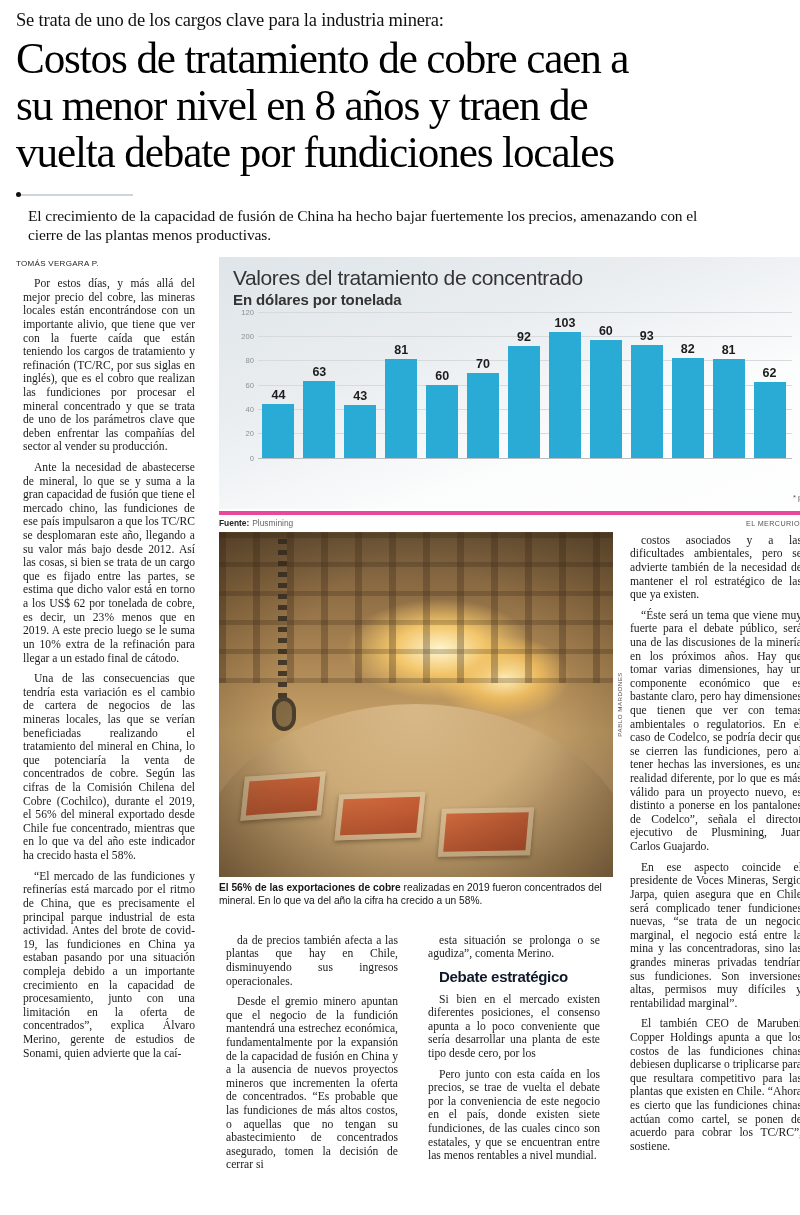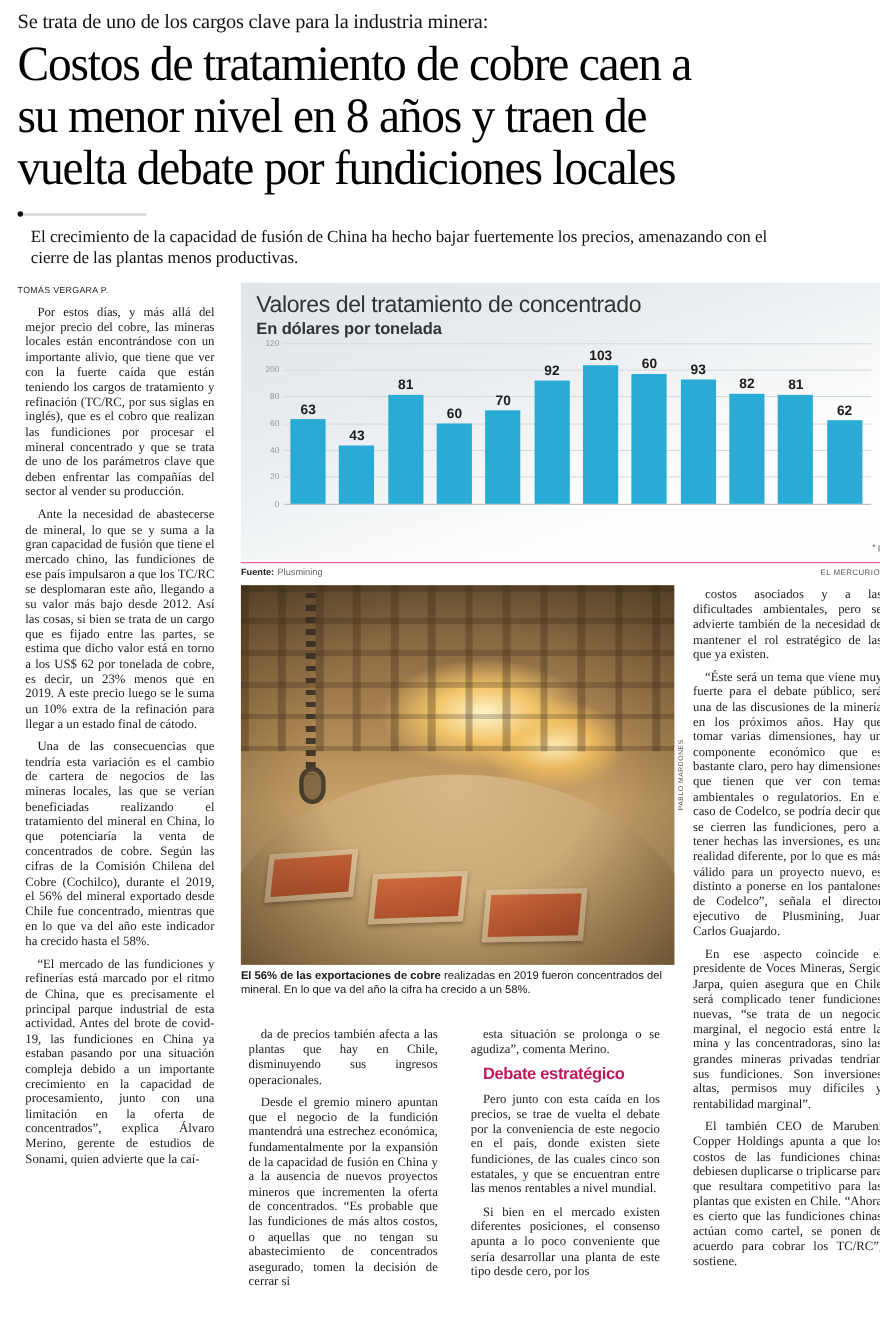--- a/index.html
+++ b/index.html
@@ -133,21 +133,21 @@
     font-size:10.2px;color:#3a3f44;
   }
   .chart-note{
     text-align:right;
     font-family:"Liberation Sans", sans-serif;
     font-size:7.8px;color:#55595d;
     margin:10px 4px 0 0;
   }
   .chart-footer{
     position:absolute;left:203px;top:252px;width:581px;
-    border-top:1px solid #ec4899;
+    border-top:4px solid #ec4899;
     padding-top:3px;
     display:flex;justify-content:space-between;align-items:baseline;
   }
   .fuente{
     font-family:"Liberation Sans", sans-serif;font-size:8.4px;color:#222;
   }
   .fuente b{font-weight:700;}
   .fuente span.src{font-weight:400;color:#666;margin-left:3px;}
   .mercurio{
     font-family:"Liberation Sans", sans-serif;font-size:7.2px;color:#555;
@@ -219,21 +219,21 @@
   .caption b{font-weight:700;}
 
   
   #col2{position:absolute;left:203px;top:668px;width:186px;}
   #col3{position:absolute;left:405px;top:668px;width:186px;}
   
   #col4{position:absolute;left:607px;top:268px;width:186px;}
 
   .subhead{
     font-family:"Liberation Sans", sans-serif;
-    font-size:15px;font-weight:700;color:#be185d;
+    font-size:15px;font-weight:700;color:#0f172a;
     margin:7px 0 6px 0;letter-spacing:-0.3px;
     text-indent:0;
   }
 </style>
 </head>
 <body>
 
 <div class="page">
 
   <div class="kicker">Se trata de uno de los cargos clave para la industria minera:</div>
@@ -279,20 +279,25 @@
             <div class="gline zero" style="top: 146px;"></div>
             <div class="gline" style="top: 121.667px;"></div>
             <div class="gline" style="top: 97.3333px;"></div>
             <div class="gline" style="top: 73px;"></div>
             <div class="gline" style="top: 48.6667px;"></div>
             <div class="gline" style="top: 24.3333px;"></div>
             <div class="gline" style="top: 0px;"></div>
           </div>
         <div class="bars">
             <div class="barwrap">
+              <div class="bar" style="height: 53.5333px; background: rgb(41, 171, 213);">
+                <span class="barval">44</span>
+              </div>
+            </div>
+            <div class="barwrap">
               <div class="bar" style="height: 76.65px; background: rgb(41, 171, 213);">
                 <span class="barval">63</span>
               </div>
             </div>
             <div class="barwrap">
               <div class="bar" style="height: 52.3167px; background: rgb(41, 171, 213);">
                 <span class="barval">43</span>
               </div>
             </div>
             <div class="barwrap">
@@ -386,22 +391,22 @@
     </div>
 
     <div class="col" id="col2">
       <p class="first">da de precios también afecta a las plantas que hay en Chile, disminuyendo sus ingresos operacionales.</p>
       <p>Desde el gremio minero apuntan que el negocio de la fundición mantendrá una estrechez económica, fundamentalmente por la expansión de la capacidad de fusión en China y a la ausencia de nuevos proyectos mineros que incrementen la oferta de concentrados. “Es probable que las fundiciones de más altos costos, o aquellas que no tengan su abastecimiento de concentrados asegurado, tomen la decisión de cerrar si</p>
     </div>
 
     <div class="col" id="col3">
       <p class="first">esta situación se prolonga o se agudiza”, comenta Merino.</p>
       <p class="subhead">Debate estratégico</p>
+      <p>Si bien en el mercado existen diferentes posiciones, el consenso apunta a lo poco conveniente que sería desarrollar una planta de este tipo desde cero, por los</p>
       <p>Pero junto con esta caída en los precios, se trae de vuelta el debate por la conveniencia de este negocio en el país, donde existen siete fundiciones, de las cuales cinco son estatales, y que se encuentran entre las menos rentables a nivel mundial.</p>
-      <p>Si bien en el mercado existen diferentes posiciones, el consenso apunta a lo poco conveniente que sería desarrollar una planta de este tipo desde cero, por los</p>
     </div>
 
     <div class="col" id="col4">
       <p class="first">costos asociados y a las dificultades ambientales, pero se advierte también de la necesidad de mantener el rol estratégico de las que ya existen.</p>
       <p>“Éste será un tema que viene muy fuerte para el debate público, será una de las discusiones de la minería en los próximos años. Hay que tomar varias dimensiones, hay un componente económico que es bastante claro, pero hay dimensiones que tienen que ver con temas ambientales o regulatorios. En el caso de Codelco, se podría decir que se cierren las fundiciones, pero al tener hechas las inversiones, es una realidad diferente, por lo que es más válido para un proyecto nuevo, es distinto a ponerse en los pantalones de Codelco”, señala el director ejecutivo de Plusmining, Juan Carlos Guajardo.</p>
       <p>En ese aspecto coincide el presidente de Voces Mineras, Sergio Jarpa, quien asegura que en Chile será complicado tener fundiciones nuevas, “se trata de un negocio marginal, el negocio está entre la mina y las concentradoras, sino las grandes mineras privadas tendrían sus fundiciones. Son inversiones altas, permisos muy difíciles y rentabilidad marginal”.</p>
       <p>El también CEO de Marubeni Copper Holdings apunta a que los costos de las fundiciones chinas debiesen duplicarse o triplicarse para que resultara competitivo para las plantas que existen en Chile. “Ahora es cierto que las fundiciones chinas actúan como cartel, se ponen de acuerdo para cobrar los TC/RC”, sostiene.</p>
     </div>
 
   </div>

